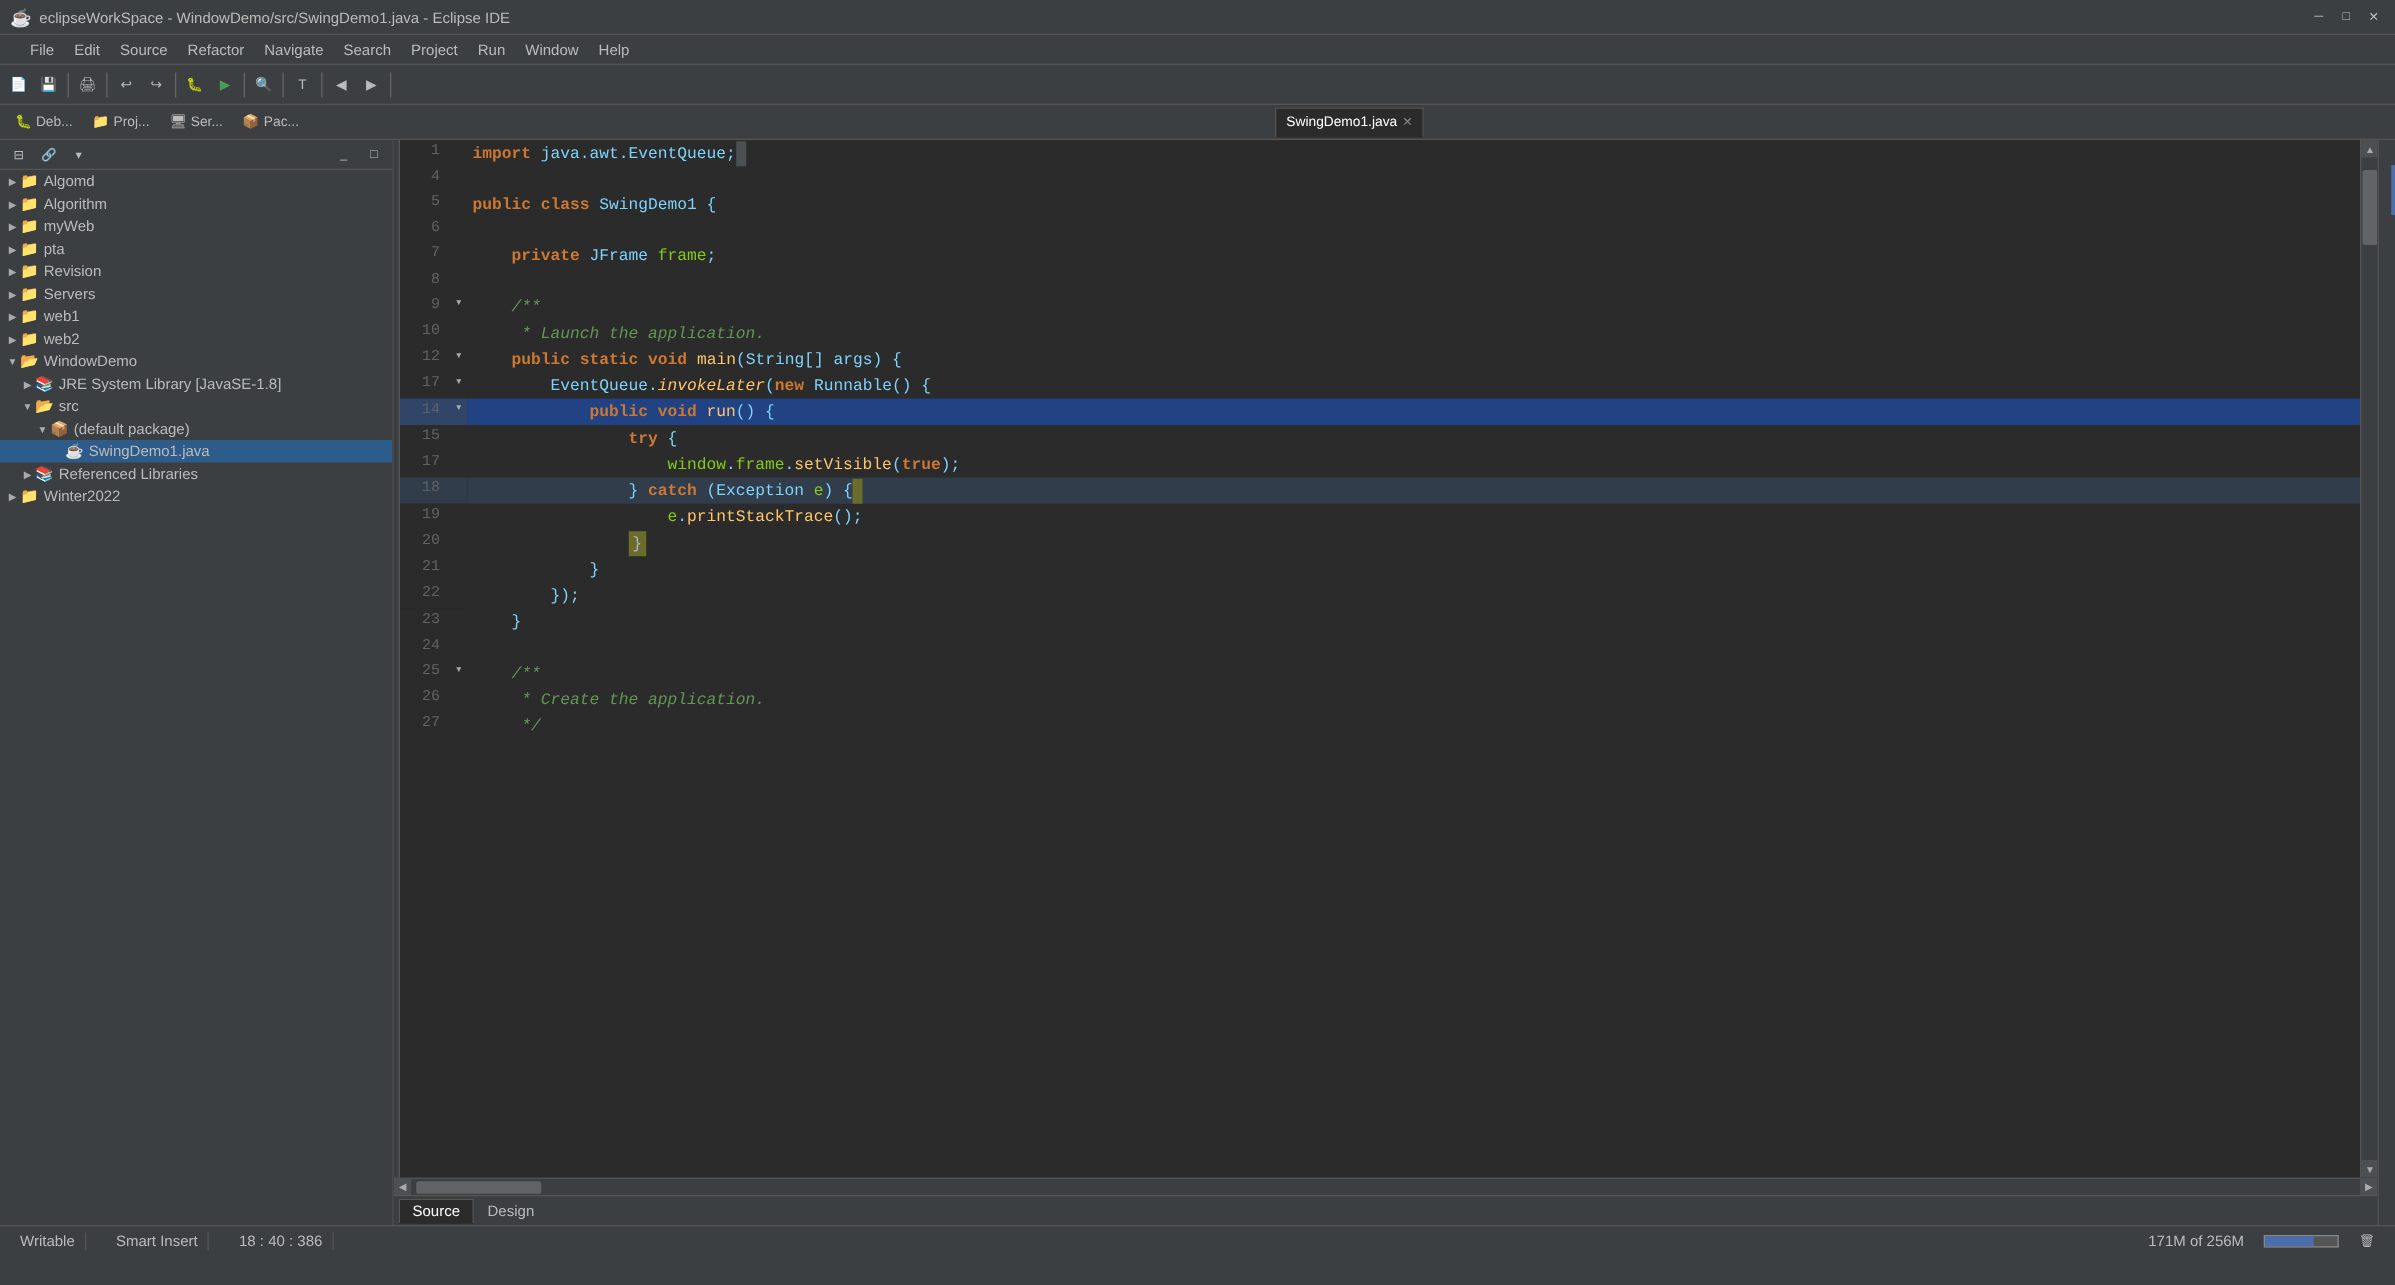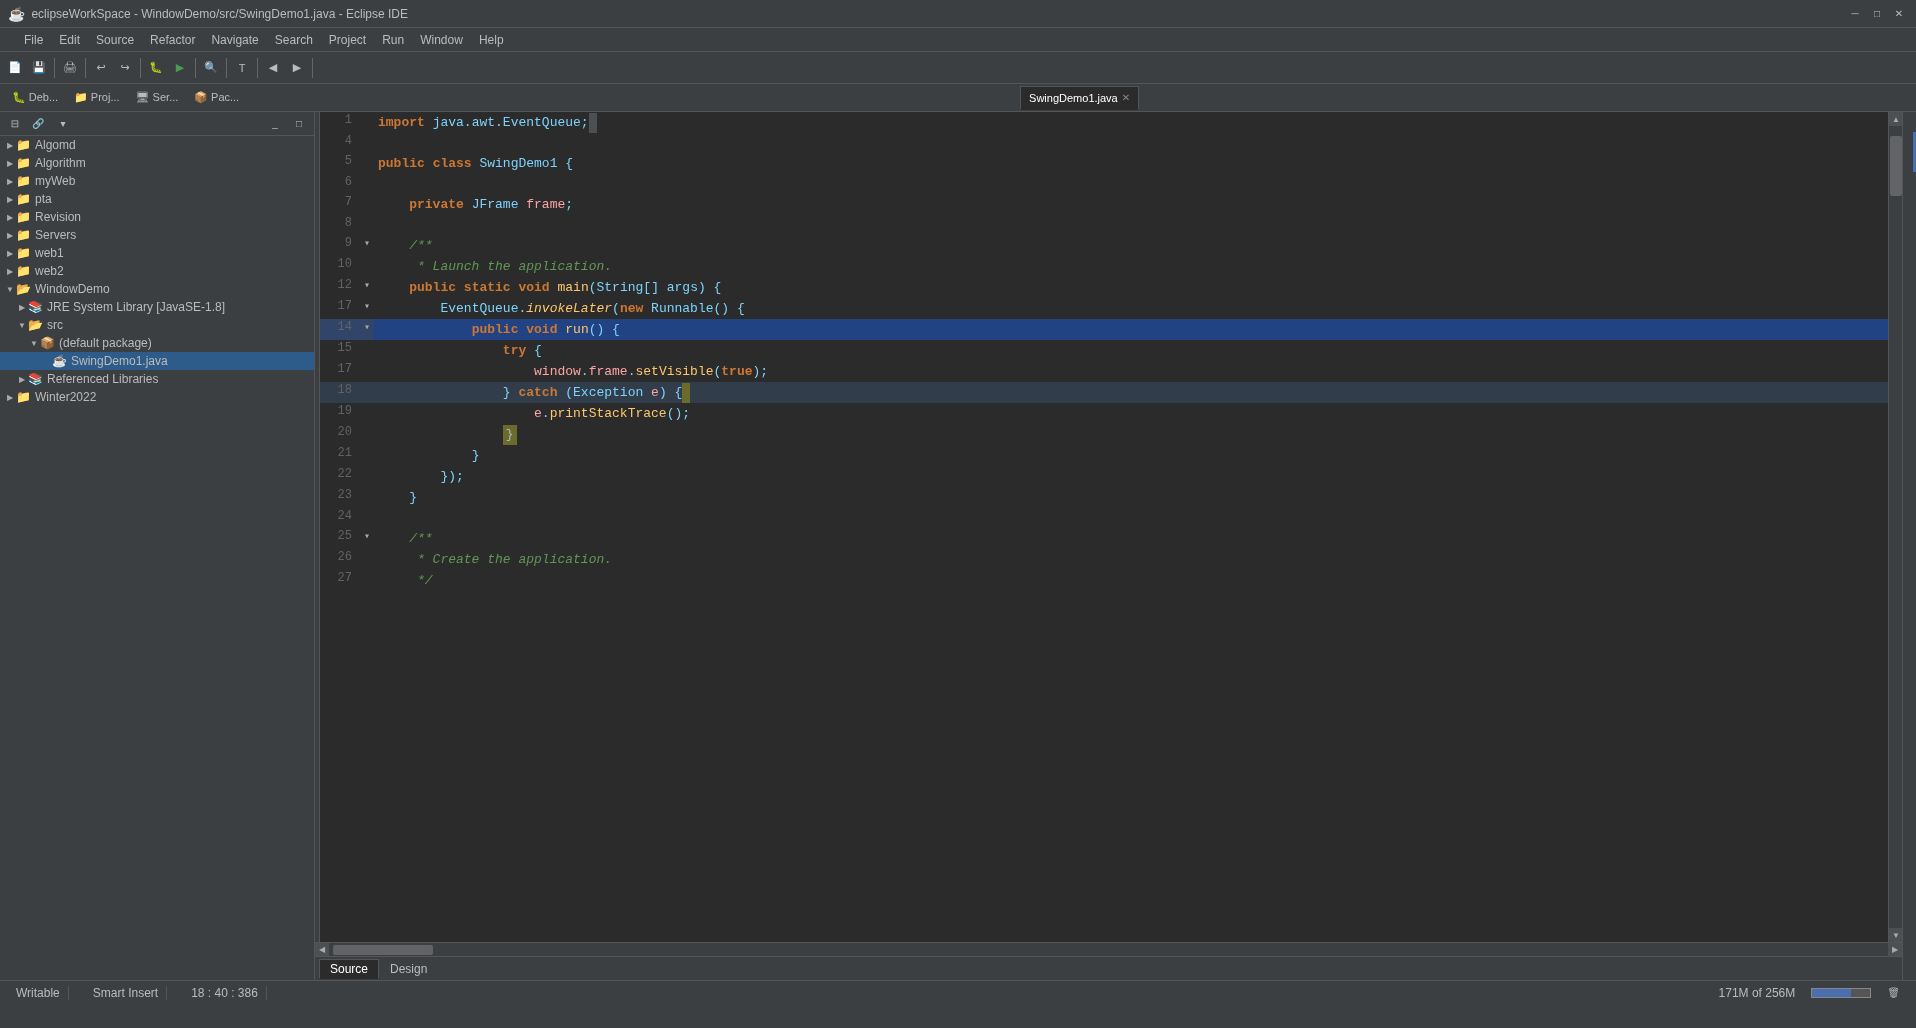--- a/index.html
+++ b/index.html
@@ -146,21 +146,21 @@
       padding-left: 4px;
       white-space: pre;
       vertical-align: top;
       padding-top: 1px;
       line-height: 20px;
     }
     .line-highlighted { background: #214283; }
     .kw { color: #cc7832; font-weight: bold; }
     .method { color: #ffc66d; }
     .javadoc { color: #629755; font-style: italic; }
-    .var { color: #fca5a5; }
+    .var { color: #84cc16; }
     .white { color: #7dd3fc; }
     
     
     #editor-scrollbar-v {
       width: 14px;
       background: #3c3f41;
       border-left: 1px solid #555;
       display: flex;
       flex-direction: column;
     }

